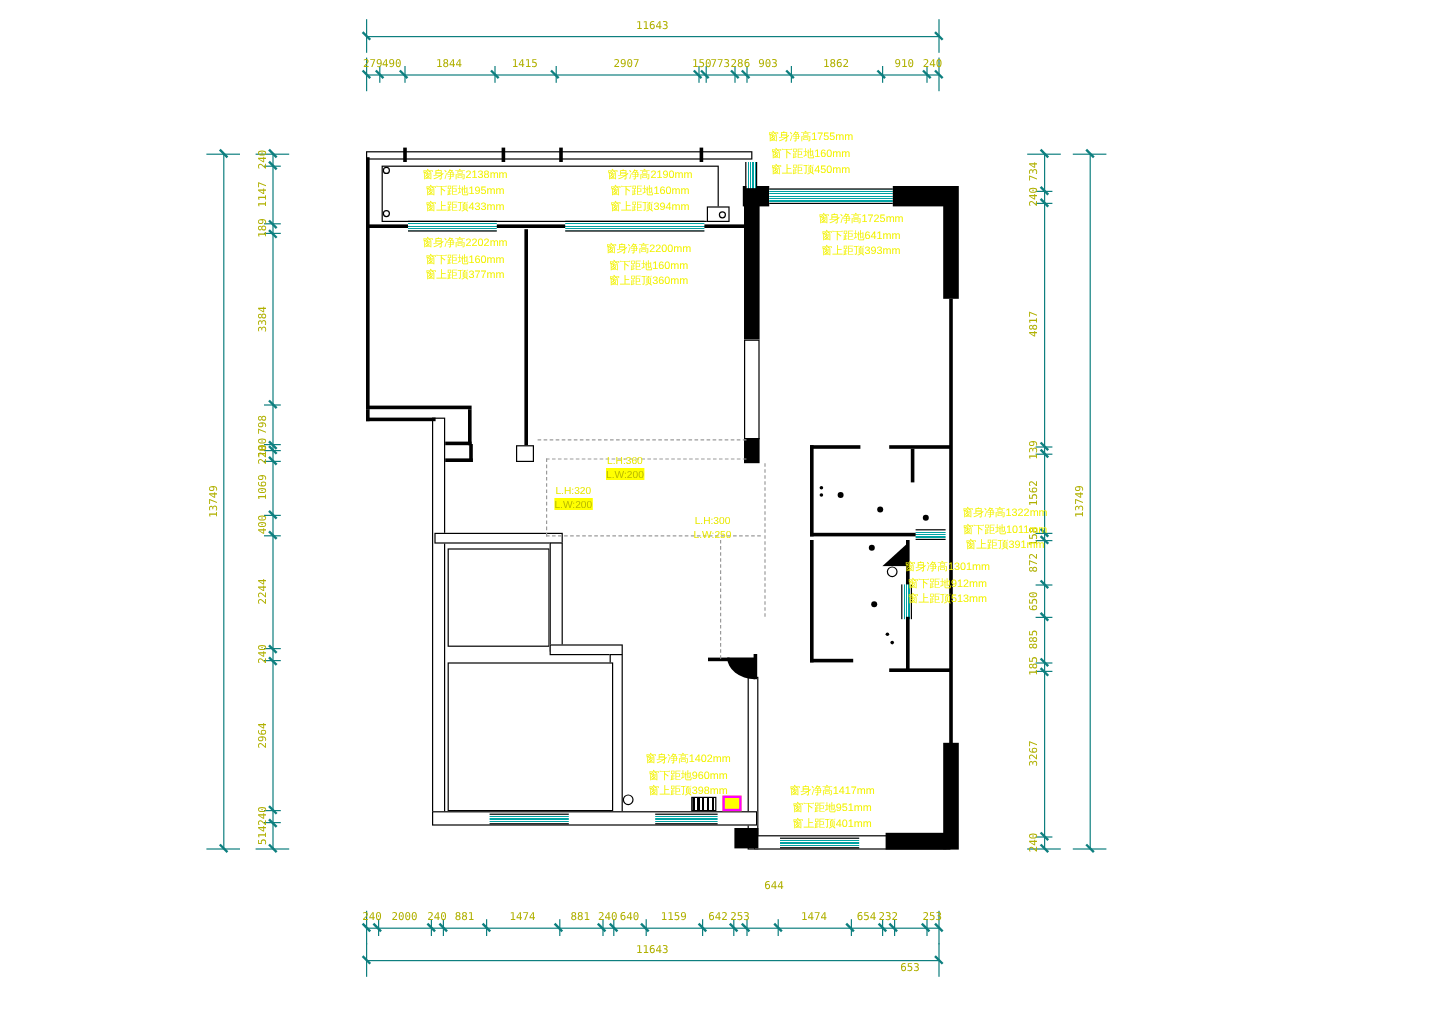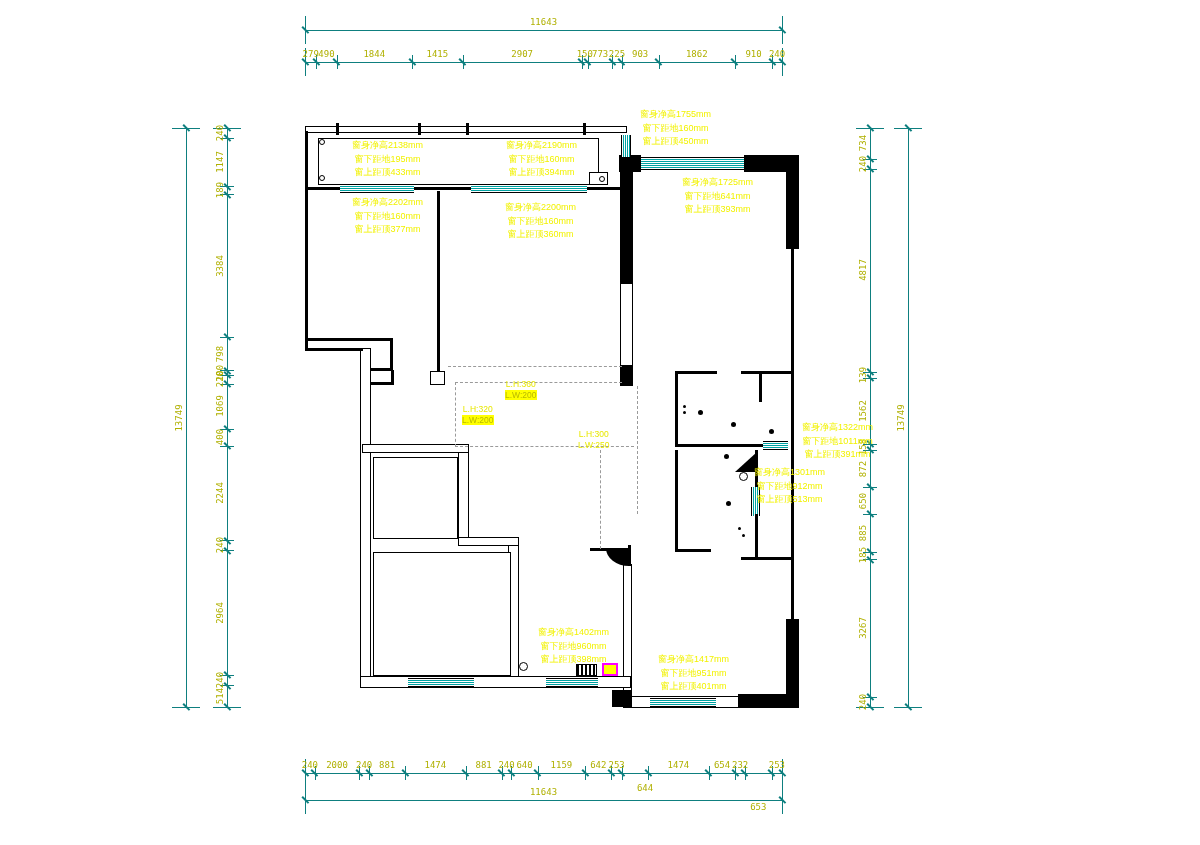--- a/index.html
+++ b/index.html
@@ -156,21 +156,21 @@
     <div class="dim-tick" style="left: 767.667px; top: 61.2px; width: 9px; height: 1.6px; transform: rotate(45deg);"></div>
     <div class="dim-wit" style="left: 782px; top: 48px; width: 1px; height: 28px;"></div>
     <div class="dim-tick" style="left: 777.5px; top: 61.2px; width: 9px; height: 1.6px; transform: rotate(45deg);"></div>
     <div class="dim-label" style="left: 310.715px; top: 50px; transform: translateX(-50%);">279</div>
     <div class="dim-label" style="left: 326.468px; top: 50px; transform: translateX(-50%);">490</div>
     <div class="dim-label" style="left: 374.278px; top: 50px; transform: translateX(-50%);">1844</div>
     <div class="dim-label" style="left: 437.35px; top: 50px; transform: translateX(-50%);">1415</div>
     <div class="dim-label" style="left: 522.196px; top: 50px; transform: translateX(-50%);">2907</div>
     <div class="dim-label" style="left: 584.817px; top: 50px; transform: translateX(-50%);">150</div>
     <div class="dim-label" style="left: 600.139px; top: 50px; transform: translateX(-50%);">773</div>
-    <div class="dim-label" style="left: 616.998px; top: 50px; transform: translateX(-50%);">225</div>
+    <div class="dim-label" style="left: 616.998px; top: 50px; transform: translateX(-50%);">286</div>
     <div class="dim-label" style="left: 640.104px; top: 50px; transform: translateX(-50%);">903</div>
     <div class="dim-label" style="left: 696.744px; top: 50px; transform: translateX(-50%);">1862</div>
     <div class="dim-label" style="left: 753.527px; top: 50px; transform: translateX(-50%);">910</div>
     <div class="dim-label" style="left: 777.084px; top: 50px; transform: translateX(-50%);">240</div>
     <div class="dim-line" style="left: 305px; top: 30px; width: 477px; height: 1px;"></div>
     <div class="dim-wit" style="left: 305px; top: 16px; width: 1px; height: 28px;"></div>
     <div class="dim-tick" style="left: 300.5px; top: 29.2px; width: 9px; height: 1.6px; transform: rotate(45deg);"></div>
     <div class="dim-wit" style="left: 782px; top: 16px; width: 1px; height: 28px;"></div>
     <div class="dim-tick" style="left: 777.5px; top: 29.2px; width: 9px; height: 1.6px; transform: rotate(45deg);"></div>
     <div class="dim-label" style="left: 543.5px; top: 18px; transform: translateX(-50%);">11643</div>
@@ -215,21 +215,21 @@
     <div class="dim-label" style="left: 337.038px; top: 761px; transform: translateX(-50%);">2000</div>
     <div class="dim-label" style="left: 364.159px; top: 761px; transform: translateX(-50%);">240</div>
     <div class="dim-label" style="left: 387.122px; top: 761px; transform: translateX(-50%);">881</div>
     <div class="dim-label" style="left: 435.363px; top: 761px; transform: translateX(-50%);">1474</div>
     <div class="dim-label" style="left: 483.604px; top: 761px; transform: translateX(-50%);">881</div>
     <div class="dim-label" style="left: 506.567px; top: 761px; transform: translateX(-50%);">240</div>
     <div class="dim-label" style="left: 524.593px; top: 761px; transform: translateX(-50%);">640</div>
     <div class="dim-label" style="left: 561.444px; top: 761px; transform: translateX(-50%);">1159</div>
     <div class="dim-label" style="left: 598.337px; top: 761px; transform: translateX(-50%);">642</div>
     <div class="dim-label" style="left: 616.67px; top: 761px; transform: translateX(-50%);">253</div>
-    <div class="dim-label" style="left: 635.045px; top: 784px; transform: translateX(-50%); padding-left: 20px;">644</div>
+    <div class="dim-label" style="left: 635.045px; top: 735px; transform: translateX(-50%); padding-left: 20px;">644</div>
     <div class="dim-label" style="left: 678.431px; top: 761px; transform: translateX(-50%);">1474</div>
     <div class="dim-label" style="left: 722.022px; top: 761px; transform: translateX(-50%);">654</div>
     <div class="dim-label" style="left: 740.171px; top: 761px; transform: translateX(-50%);">232</div>
     <div class="dim-label" style="left: 758.3px; top: 803px; transform: translateX(-50%);">653</div>
     <div class="dim-label" style="left: 776.858px; top: 761px; transform: translateX(-50%);">253</div>
     <div class="dim-line" style="left: 305px; top: 800px; width: 477px; height: 1px;"></div>
     <div class="dim-wit" style="left: 305px; top: 786px; width: 1px; height: 28px;"></div>
     <div class="dim-tick" style="left: 300.5px; top: 799.2px; width: 9px; height: 1.6px; transform: rotate(45deg);"></div>
     <div class="dim-wit" style="left: 782px; top: 786px; width: 1px; height: 28px;"></div>
     <div class="dim-tick" style="left: 777.5px; top: 799.2px; width: 9px; height: 1.6px; transform: rotate(45deg);"></div>

